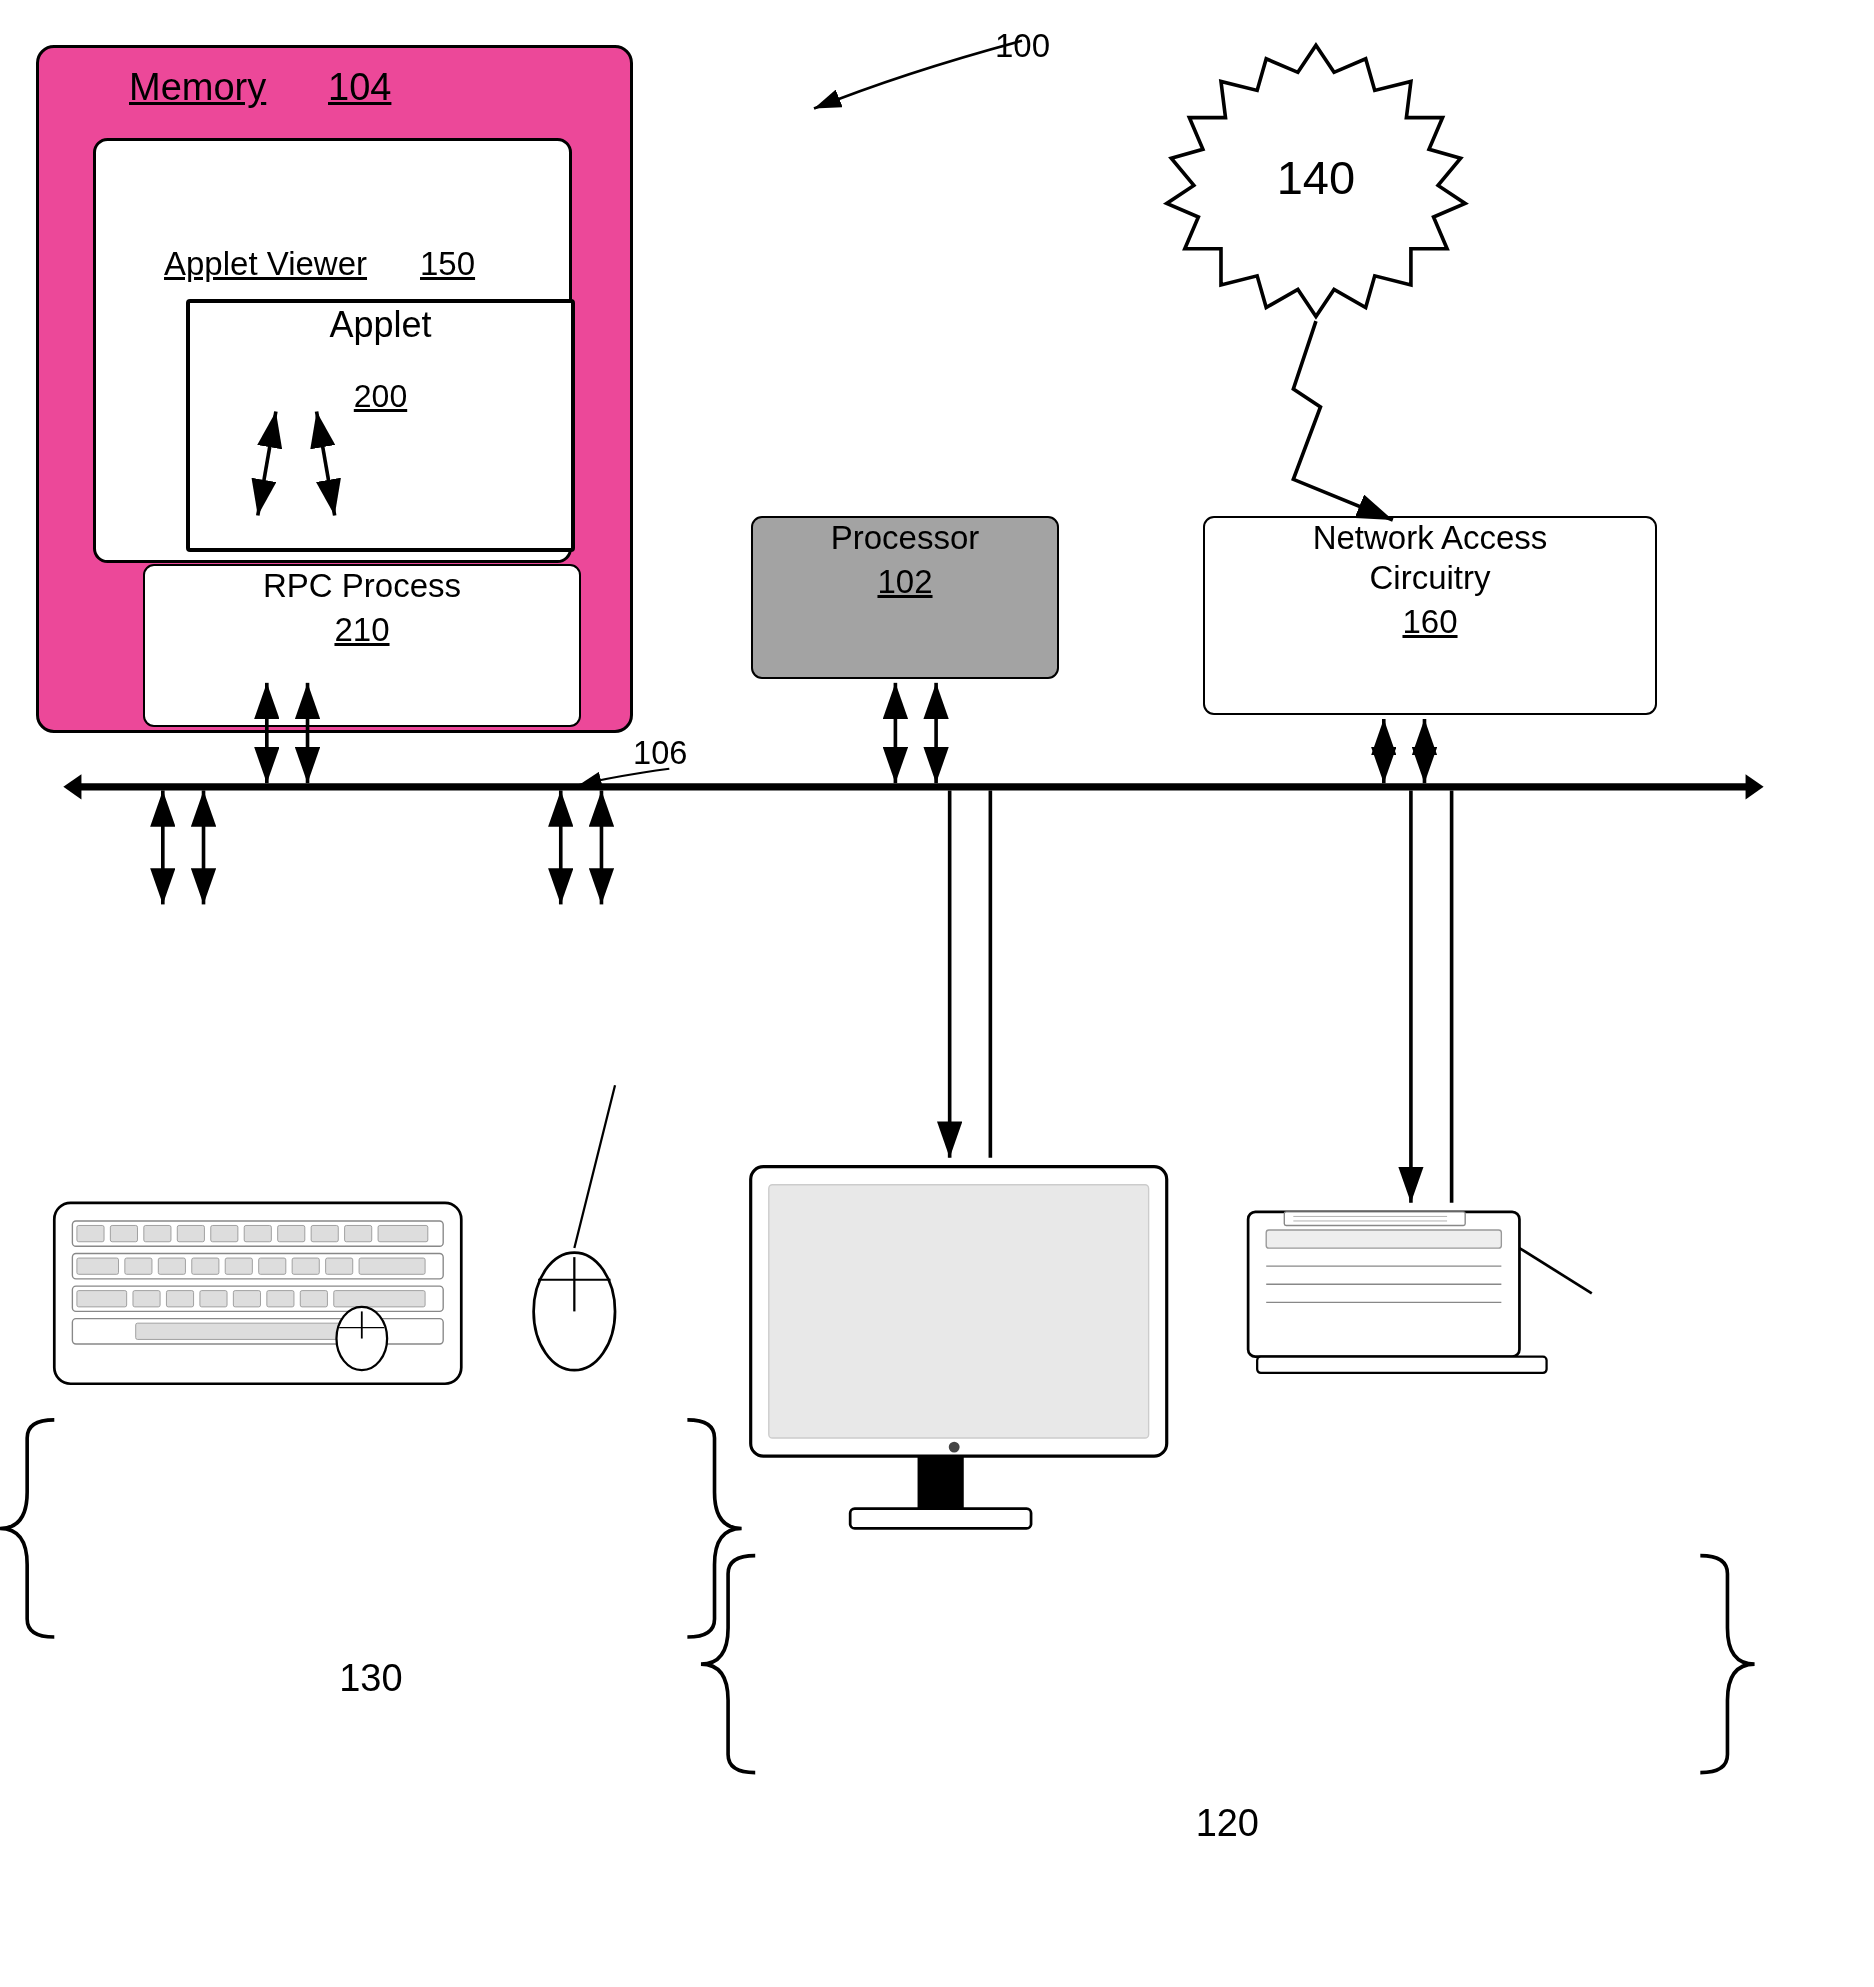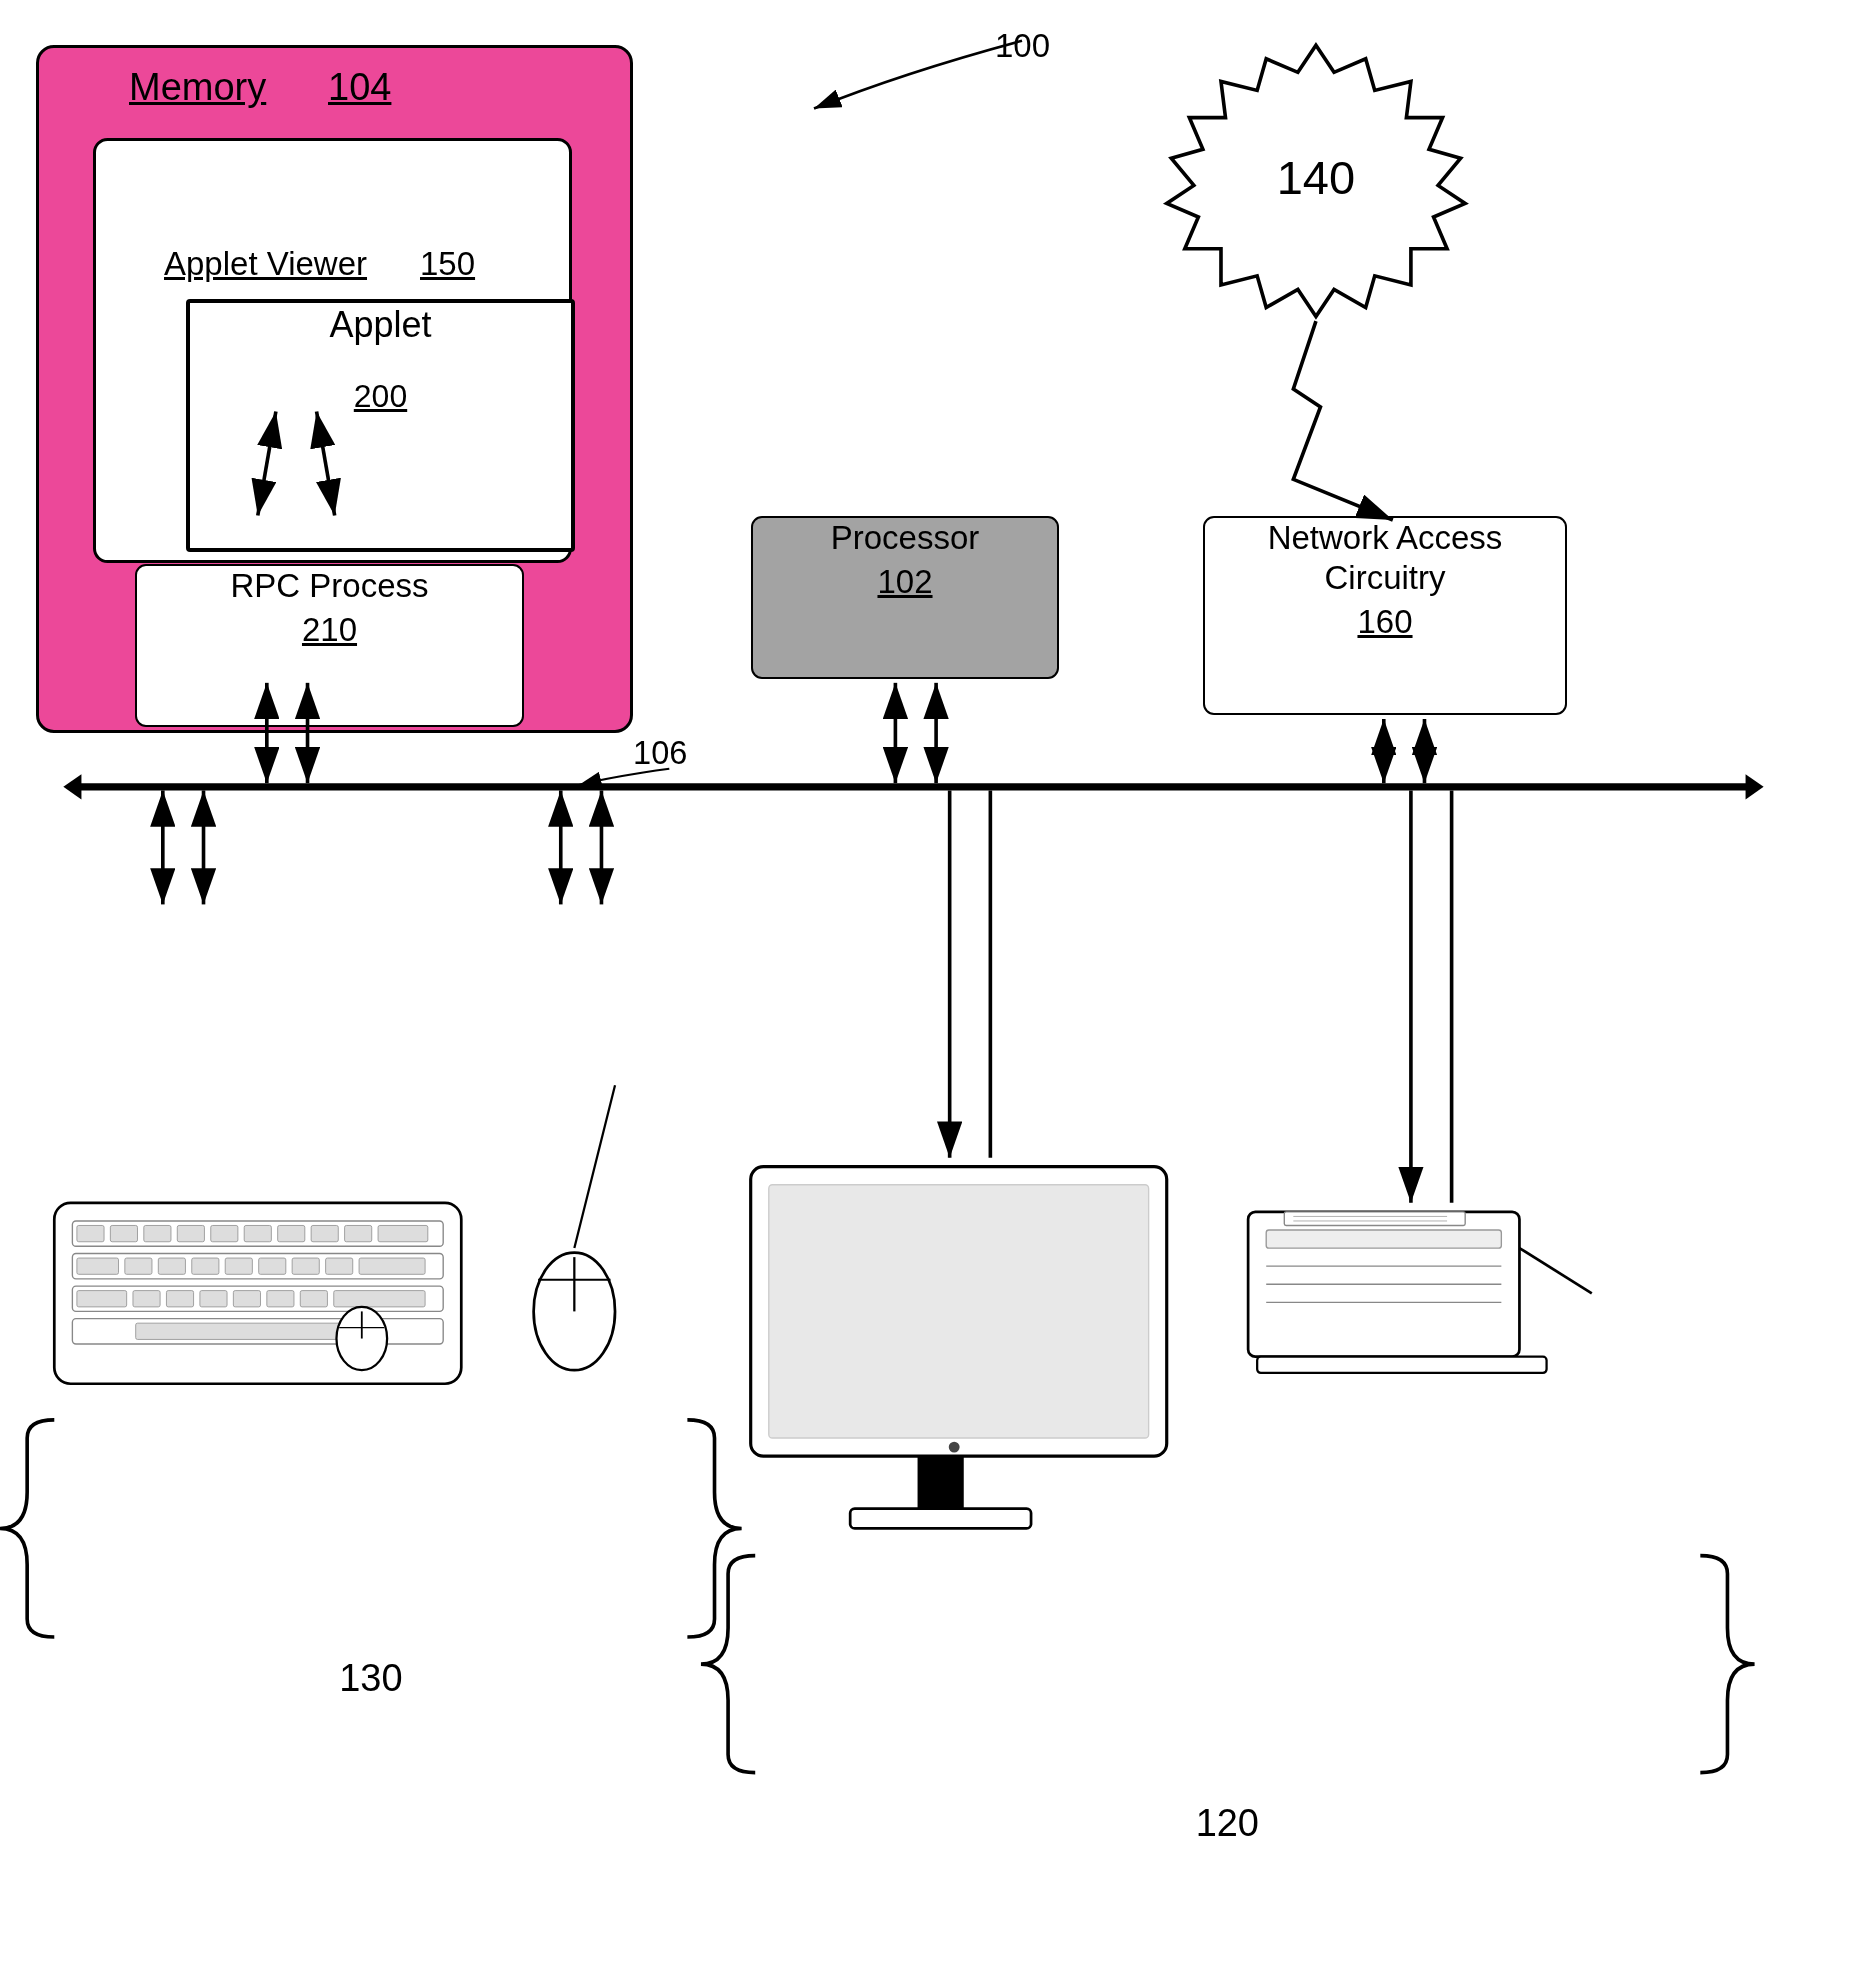--- a/index.html
+++ b/index.html
@@ -98,22 +98,22 @@
       height: 253px;
       border: 4.5px solid #000;
       border-radius: 4px;
       background: #fff;
     }
 
     
     .rpc-box {
       position: absolute;
       top: 516px;
-      left: 96px;
-      width: 389px;
+      left: 104px;
+      width: 438px;
       height: 163px;
       border: 2.7px solid #000;
       border-radius: 11px;
       background: #fff;
     }
 
     
     .processor-box {
       position: absolute;
       top: 516px;
@@ -123,21 +123,21 @@
       border: 2.7px solid #000;
       border-radius: 11px;
       background: #a3a3a3;
     }
 
     
     .nac-box {
       position: absolute;
       top: 516px;
       left: 1203px;
-      width: 364px;
+      width: 454px;
       height: 199px;
       border: 2.7px solid #000;
       border-radius: 11px;
       background: #fff;
     }
 
     
     svg.arrows {
       position: absolute;
       top: 0; left: 0;

